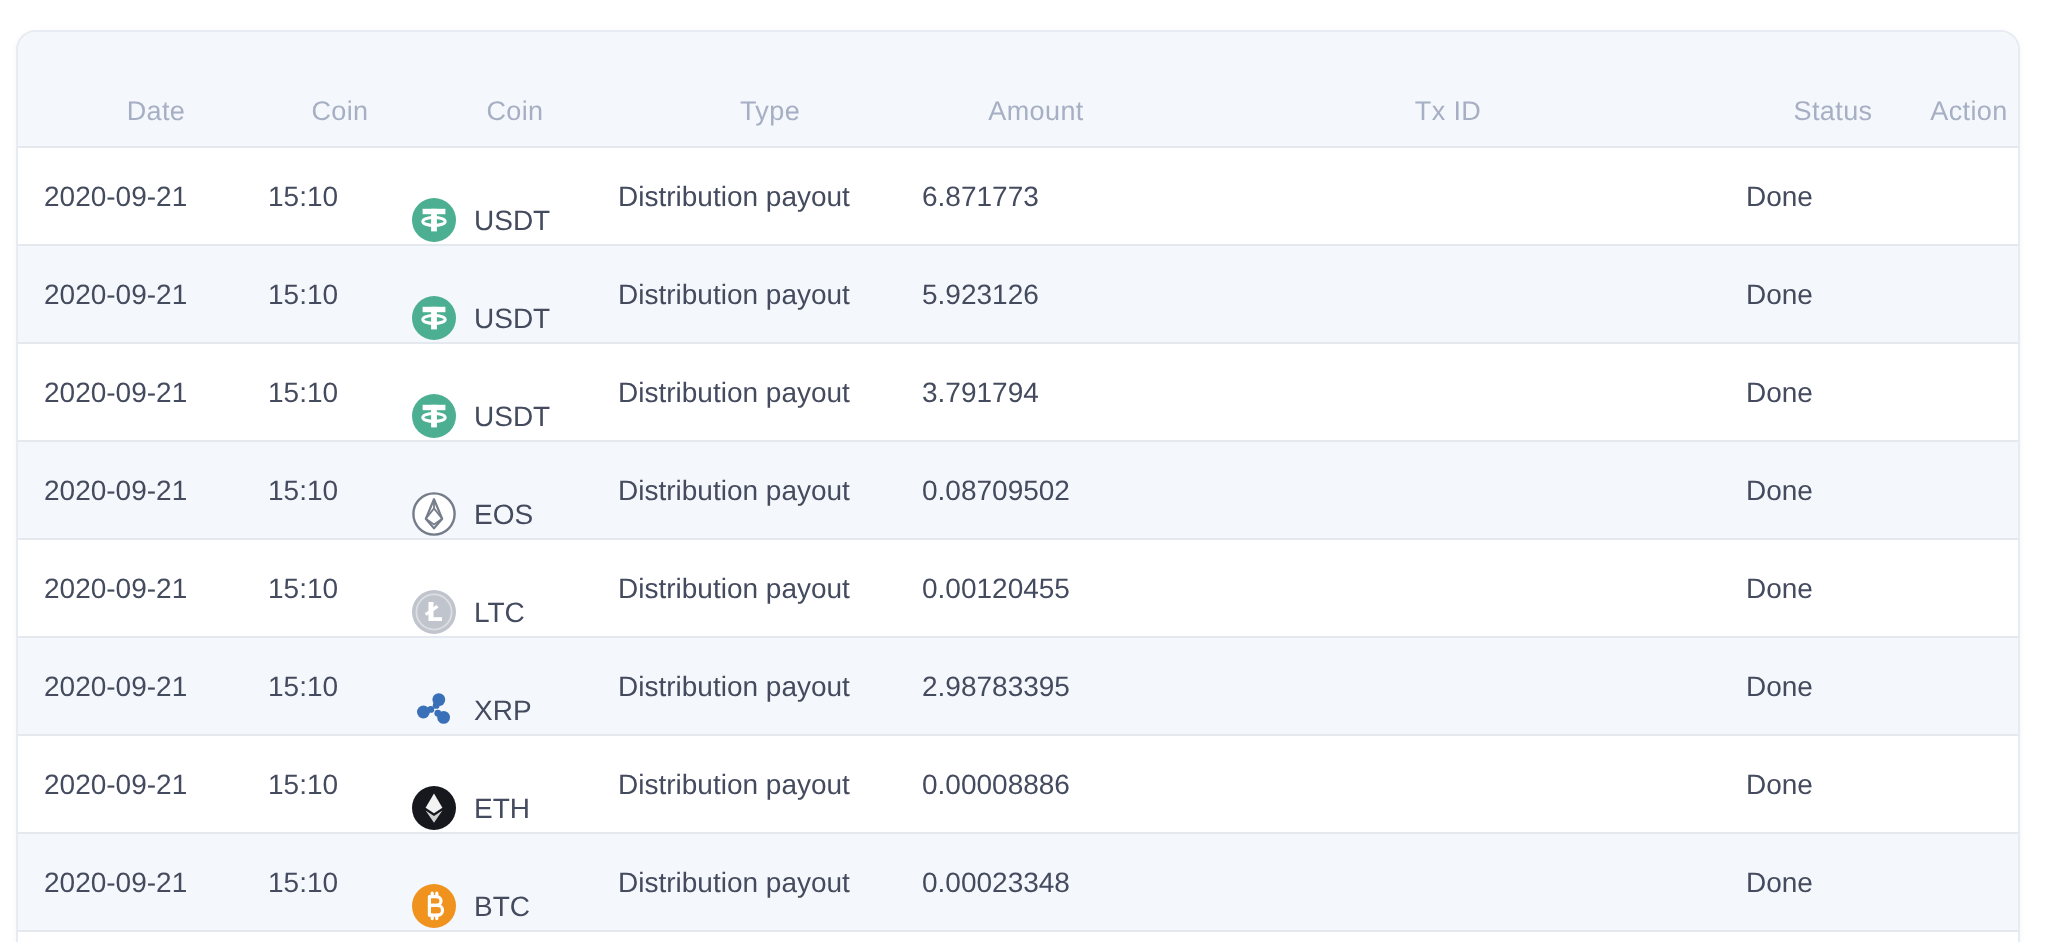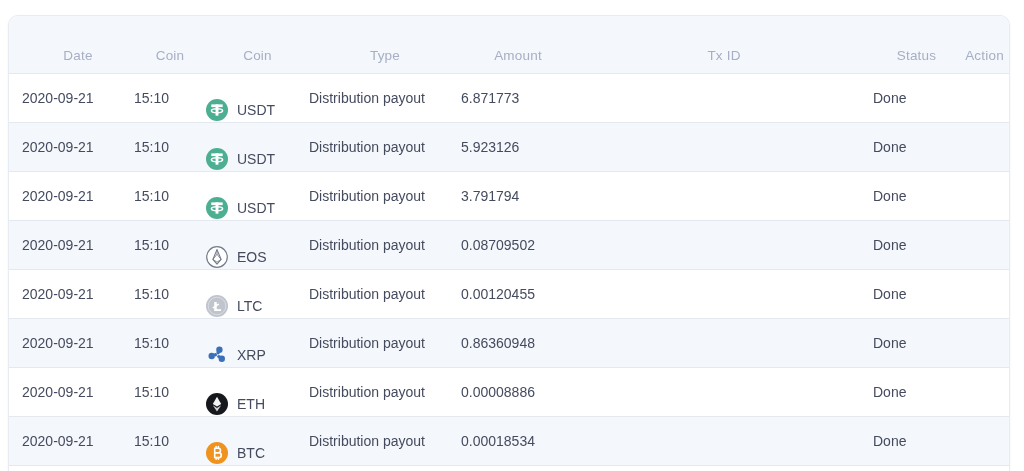--- a/index.html
+++ b/index.html
@@ -214,21 +214,21 @@
                     <circle cx="9.4" cy="10.7" r="1.7"></circle>
                     <circle cx="12.1" cy="8.7" r="1.7"></circle>
                     <circle cx="12.9" cy="12.6" r="1.7"></circle>
                   </g>
                 </svg>
               </span>
         <span class="coin-label">XRP</span>
       </span>
     </td>
     <td>Distribution payout</td>
-    <td>0.86360948</td>
+    <td>2.98783395</td>
     <td></td>
     <td>Done</td>
     <td></td>
   </tr>
 
   <tr>
     <td>2020-09-21</td>
     <td>15:10</td>
     <td>
       <span class="coin">
@@ -261,21 +261,21 @@
                     <path d="M8.7 6.3 h3.6 a2.2 2.2 0 0 1 0 4.4 h-3.6 z"></path>
                     <path d="M8.7 10.7 h4.1 a2.45 2.45 0 0 1 0 4.9 h-4.1 z"></path>
                     <path d="M10.1 4.6 v1.7 M12.4 4.6 v1.7 M10.1 15.6 v1.7 M12.4 15.6 v1.7"></path>
                   </g>
                 </svg>
               </span>
         <span class="coin-label">BTC</span>
       </span>
     </td>
     <td>Distribution payout</td>
-    <td>0.00018534</td>
+    <td>0.00023348</td>
     <td></td>
     <td>Done</td>
     <td></td>
   </tr>
 
   <tr>
     <td></td>
     <td></td>
     <td>
       

